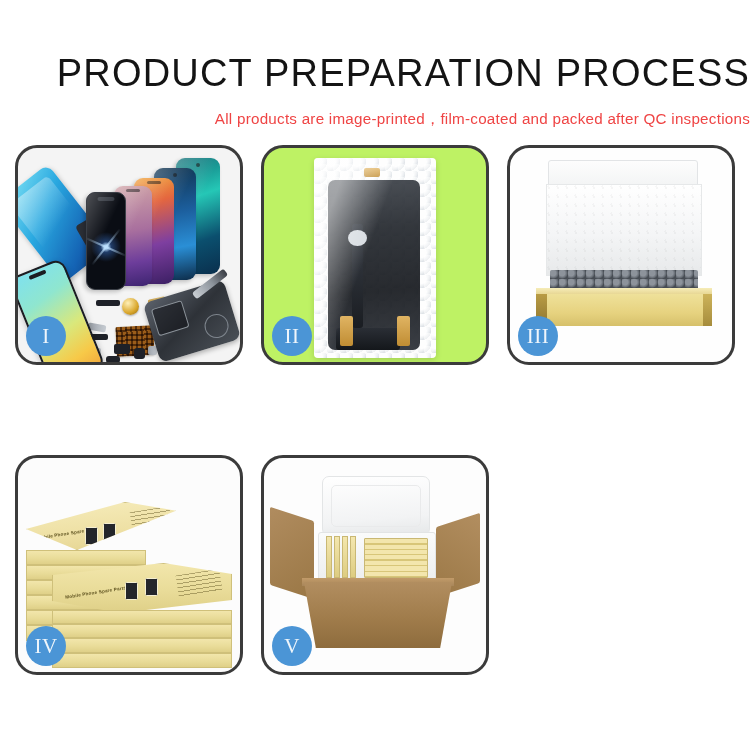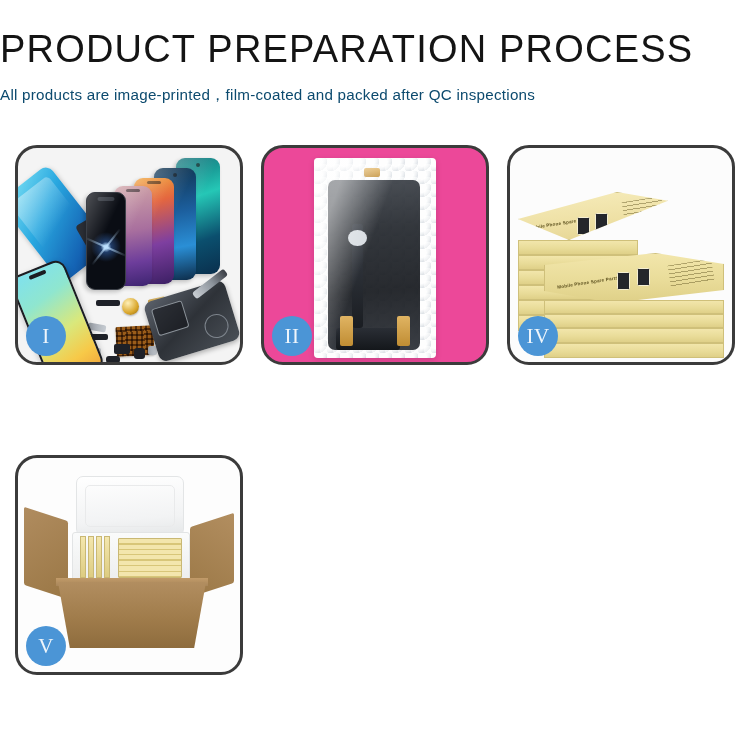--- a/index.html
+++ b/index.html
@@ -6,34 +6,34 @@
   html, body {
     margin: 0; padding: 0;
     width: 750px; height: 750px;
     background: #ffffff;
     font-family: "Liberation Sans", sans-serif;
     overflow: hidden;
   }
   .page { position: relative; width: 750px; height: 750px; background: #fff; }
 
   
-  .header { padding-top: 30px; text-align: left; }
+  .header { padding-top: 54px; text-align: right; }
   .title {
     font-size: 38px;
     letter-spacing: 1.2px;
     color: #141414;
     font-weight: 400;
     line-height: 1;
     white-space: nowrap;
     font-family: "Liberation Sans", sans-serif;
   }
   .subtitle {
     margin-top: 17px;
     font-size: 15.2px;
-    color: #0c4a6e;
+    color: #ef4444;
     letter-spacing: 0.25px;
     white-space: nowrap;
   }
 
   
   .grid {
     position: absolute;
     left: 15px; top: 145px;
     width: 720px;
     display: grid;
@@ -176,21 +176,21 @@
   .pt.gold { background: linear-gradient(90deg,#caa24e,#e6c87e); }
   .pt.gray { background: linear-gradient(90deg,#9aa0a8,#c7ccd2); }
   .pt.dark { background:#1e2128; }
   .p1 .tool{
     position:absolute; right:10px; top:132px; width:40px; height:8px;
     background: linear-gradient(90deg,#c9ced4,#8d949c 55%,#3a3e45);
     border-radius:3px; transform:rotate(-38deg);
   }
 
   
-  .p2 { background:#ec4899; }
+  .p2 { background:#bef264; }
   .p2 .bag{
     position:absolute; left:50px; top:10px; width:122px; height:200px;
     background:
       radial-gradient(circle at 30% 30%, rgba(255,255,255,.95) 0 35%, rgba(210,216,222,.35) 70%, rgba(255,255,255,0) 72%) 0 0/13px 13px,
       radial-gradient(circle at 30% 30%, rgba(255,255,255,.9) 0 32%, rgba(198,206,214,.3) 68%, rgba(255,255,255,0) 70%) 6px 6px/13px 13px,
       linear-gradient(180deg,#f0f2f4,#e6e9ec);
     border-radius:4px;
     box-shadow:0 2px 6px rgba(0,0,0,.14);
     overflow:hidden;
   }
@@ -452,20 +452,30 @@
           <div class="conn"></div>
           <div class="tapeL"></div>
           <div class="tapeR"></div>
           <div class="tapeTop"></div>
           <div class="gloss"></div>
         </div>
         <div class="badge">II</div>
       </div>
     </div>
 
+    <div class="panel p3">
+      <div class="stage">
+        <div class="lidflap"></div>
+        <div class="foam"></div>
+        <div class="bubbleitems"></div>
+        <div class="boxrim"></div>
+        <div class="boxfront"></div>
+        <div class="badge">III</div>
+      </div>
+    </div>
 
     <div class="panel p4">
       <div class="stage stack">
 
         <div class="sbox" style="left:8px;  top:92px;  width:120px; height:15px;"></div>
         <div class="sbox" style="left:8px;  top:107px; width:120px; height:15px;"></div>
         <div class="sbox" style="left:8px;  top:122px; width:120px; height:15px;"></div>
         <div class="sbox" style="left:8px;  top:137px; width:120px; height:15px;"></div>
         <div class="sbox" style="left:8px;  top:152px; width:120px; height:15px;"></div>
         <div class="sbox" style="left:8px;  top:167px; width:120px; height:16px;"></div>

